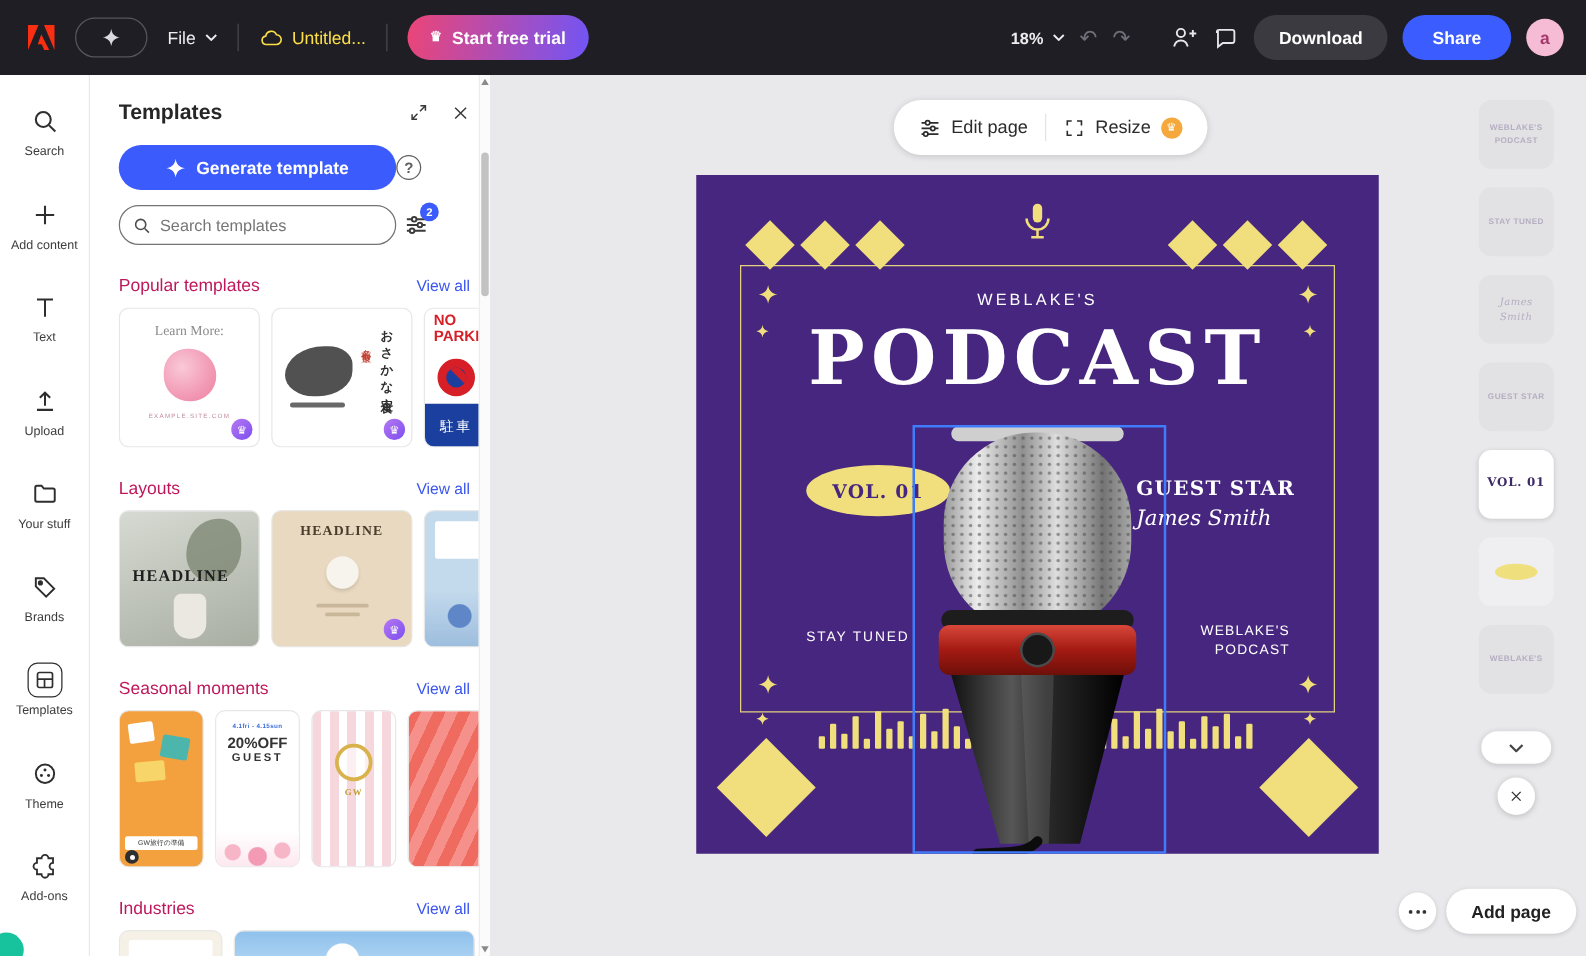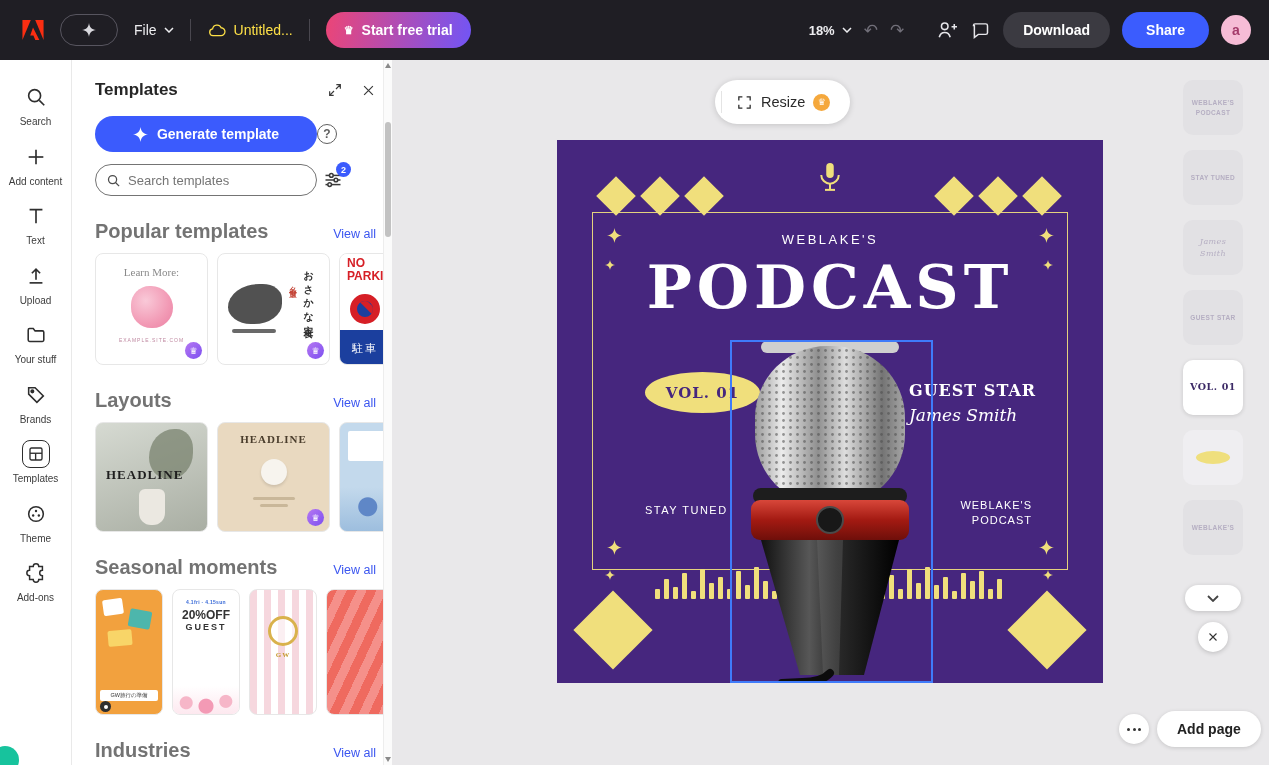--- a/index.html
+++ b/index.html
@@ -25,21 +25,21 @@
   .app-pill { width:58px; height:32px; border:1.5px solid #57555f; border-radius:16px;
               display:flex; align-items:center; justify-content:center; color:#d9d9de; cursor:pointer; }
   .icon-btn { display:flex; align-items:center; justify-content:center; color:#e6e6ea; background:none;
               border:none; cursor:pointer; }
   .history { font-size:17px; color:#716f79; }
   .crown { font-size:11px; line-height:1; }
 
   
   .sidebar { position:absolute; top:60px; left:0; width:72px; bottom:0; background:#fff;
              border-right:1px solid #e9e9e9; display:flex; flex-direction:column; align-items:center;
-             padding-top:20px; gap:9px; }
+             padding-top:20px; gap:24px; }
   .side-item { display:flex; flex-direction:column; align-items:center; gap:5px; width:66px; cursor:pointer; padding:3px 0; }
   .side-item .ic { width:28px; height:28px; display:flex; align-items:center; justify-content:center; color:#2e2e2e; }
   .side-item .lbl { font-size:10px; color:#3c3c3c; text-align:center; line-height:1.15; }
   .side-item.selected .ic { border:1.5px solid #2e2e2e; border-radius:8px; }
   .green-corner { position:absolute; left:-9px; bottom:-9px; width:28px; height:28px; border-radius:50%; background:#17c39d; }
 
   
   .panel { position:absolute; top:60px; left:72px; width:320px; bottom:0; background:#fff;
            padding:20px 9px 0 23px; overflow:hidden; }
   .panel-header { display:flex; align-items:center; padding-right:7px; }
@@ -53,21 +53,21 @@
                  font-size:12px; font-weight:700; display:flex; align-items:center; justify-content:center; cursor:pointer; background:#fff;}
   .search-row { display:flex; align-items:center; gap:6px; margin-top:12px; }
   .search-box { width:222px; height:32px; border:1.5px solid #747474; border-radius:16px; display:flex;
                 align-items:center; padding:0 10px; gap:7px; color:#4c4c4c; background:#fff; }
   .search-box input { border:none; outline:none; font-size:13px; color:#333; width:164px; background:transparent; font-family:inherit; }
   .filter-wrap { position:relative; color:#3a3a3a; cursor:pointer; display:flex; }
   .filter-badge { position:absolute; top:-8px; right:-8px; width:15px; height:15px; border-radius:50%;
                   background:#3b5bfd; color:#fff; font-size:9px; font-weight:700; display:flex;
                   align-items:center; justify-content:center; }
   .section-head { display:flex; align-items:baseline; margin-top:24px; padding-right:7px; }
-  .section-title { font-size:20px; font-weight:700; color:#737373; flex:1; }
+  .section-title { font-size:14px; font-weight:400; color:#be185d; flex:1; }
   .view-all { font-size:12.5px; color:#3b56f0; text-decoration:none; cursor:pointer; }
   .thumb-row { display:flex; gap:9px; margin-top:10px; overflow:hidden; }
   .card { border-radius:8px; border:1px solid #e7e7e7; background:#fff; position:relative; flex:none;
           overflow:hidden; cursor:pointer; }
   .card.pop { width:113px; height:112px; }
   .card.lay { width:113px; height:110px; }
   .card.sea { width:68px;  height:126px; }
   .crown-badge { position:absolute; right:5px; bottom:5px; width:17px; height:17px; border-radius:50%;
                  background:linear-gradient(135deg,#b678f2,#7c4ff0); color:#fff; font-size:9px;
                  display:flex; align-items:center; justify-content:center; }
@@ -504,20 +504,31 @@
     <div class="scrollbar">
       <span class="sb-up"></span>
       <span class="sb-thumb"></span>
       <span class="sb-down"></span>
     </div>
   </section>
 
   <main class="canvas">
 
     <div class="float-toolbar">
+      <button class="ft-btn">
+        <svg width="18" height="18" viewBox="0 0 24 24" stroke="currentColor" stroke-width="1.8" fill="none">
+          <line x1="3" y1="7" x2="21" y2="7"></line>
+            <circle cx="9.5" cy="7" r="2.3" fill="#fff"></circle>
+          <line x1="3" y1="13" x2="21" y2="13"></line>
+            <circle cx="15" cy="13" r="2.3" fill="#fff"></circle>
+          <line x1="3" y1="19" x2="21" y2="19"></line>
+            <circle cx="7.5" cy="19" r="2.3" fill="#fff"></circle>
+        </svg>
+        <span>Edit page</span>
+      </button>
       <span class="ft-divider"></span>
       <button class="ft-btn">
         <svg width="17" height="17" viewBox="0 0 24 24" stroke="currentColor" stroke-width="1.8" fill="none">
             <path d="M4 9V4h5M15 4h5v5M20 15v5h-5M9 20H4v-5"></path>
           </svg>
         <span>Resize</span>
         <span class="crown-badge-orange">♛</span>
       </button>
     </div>
 

